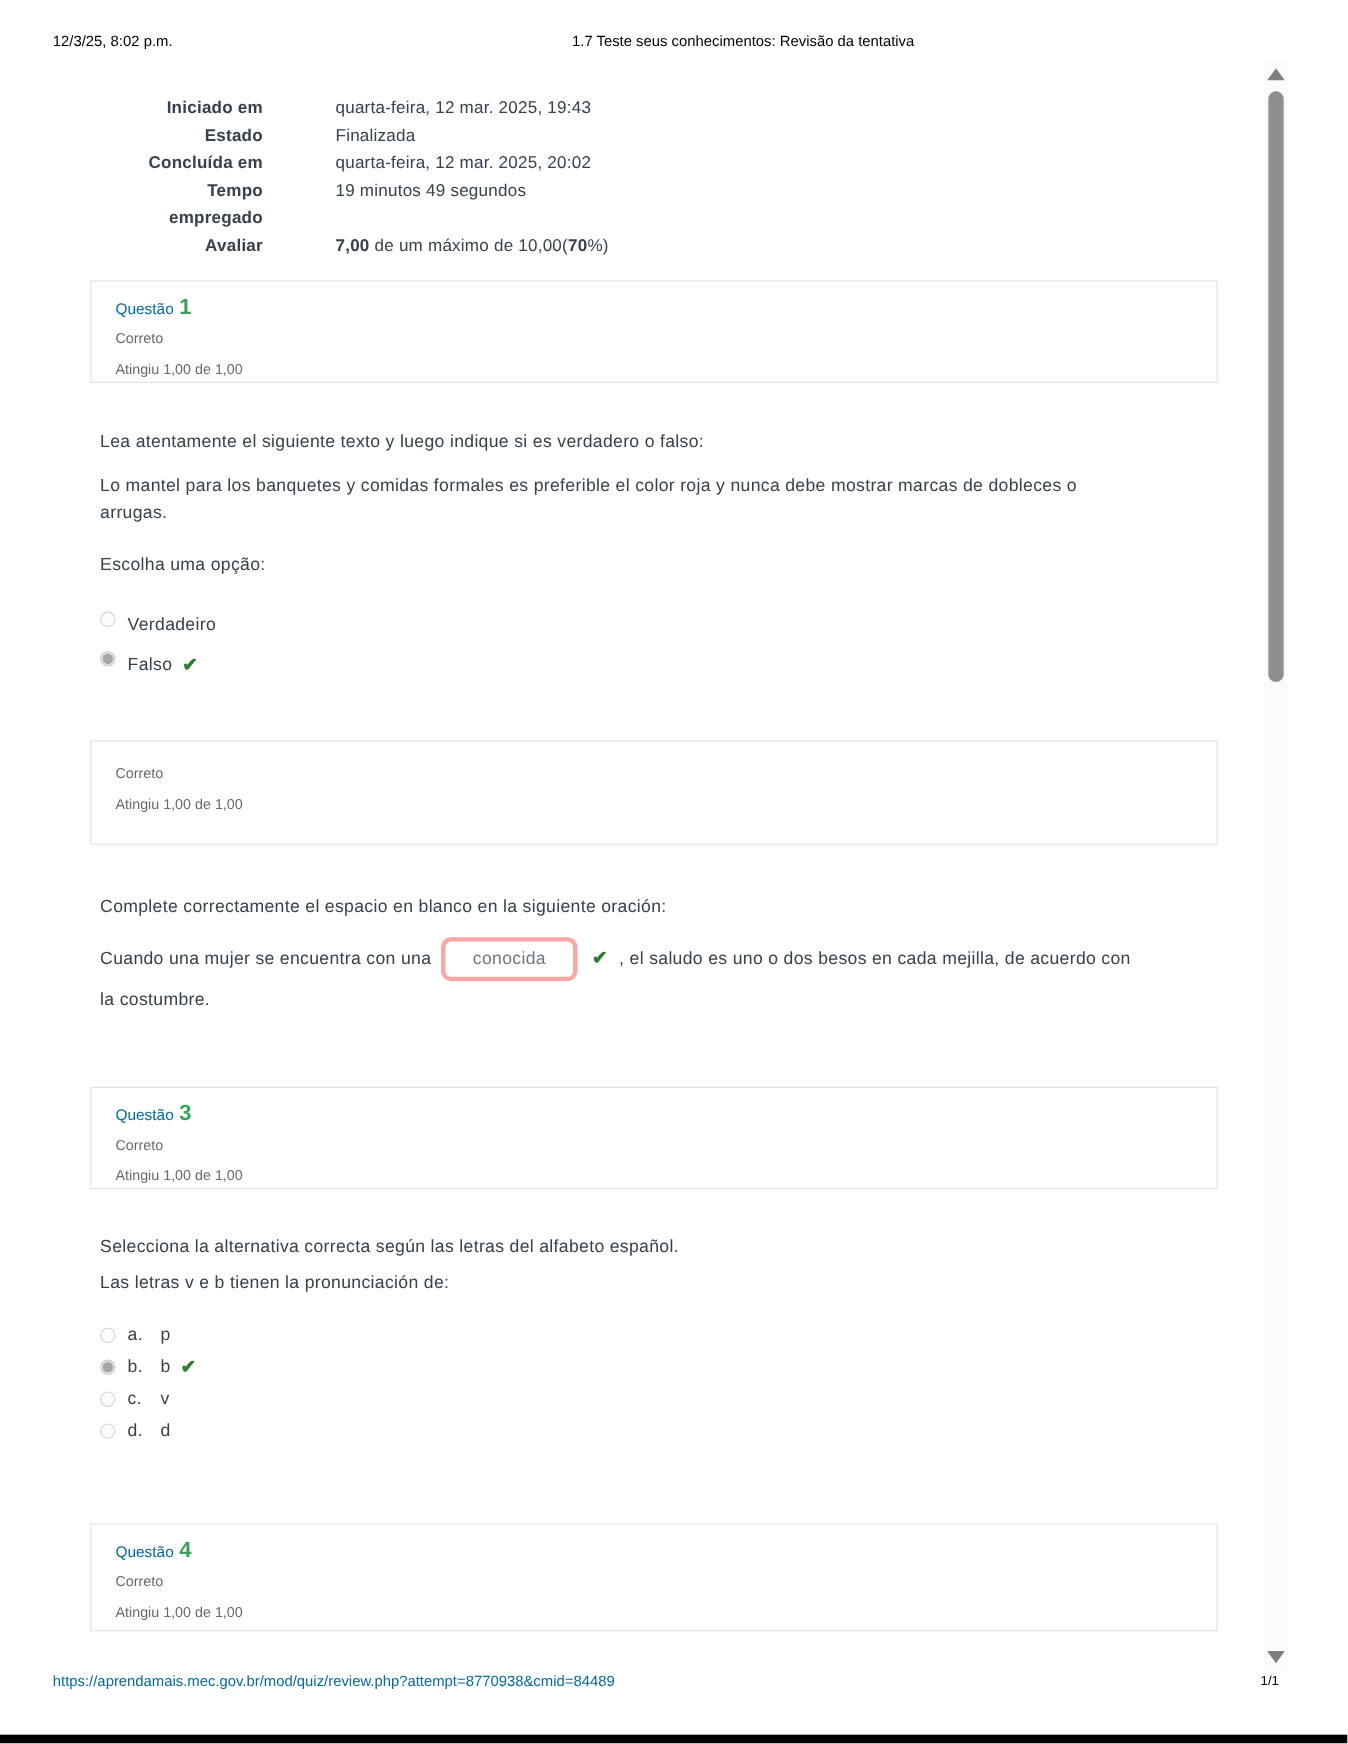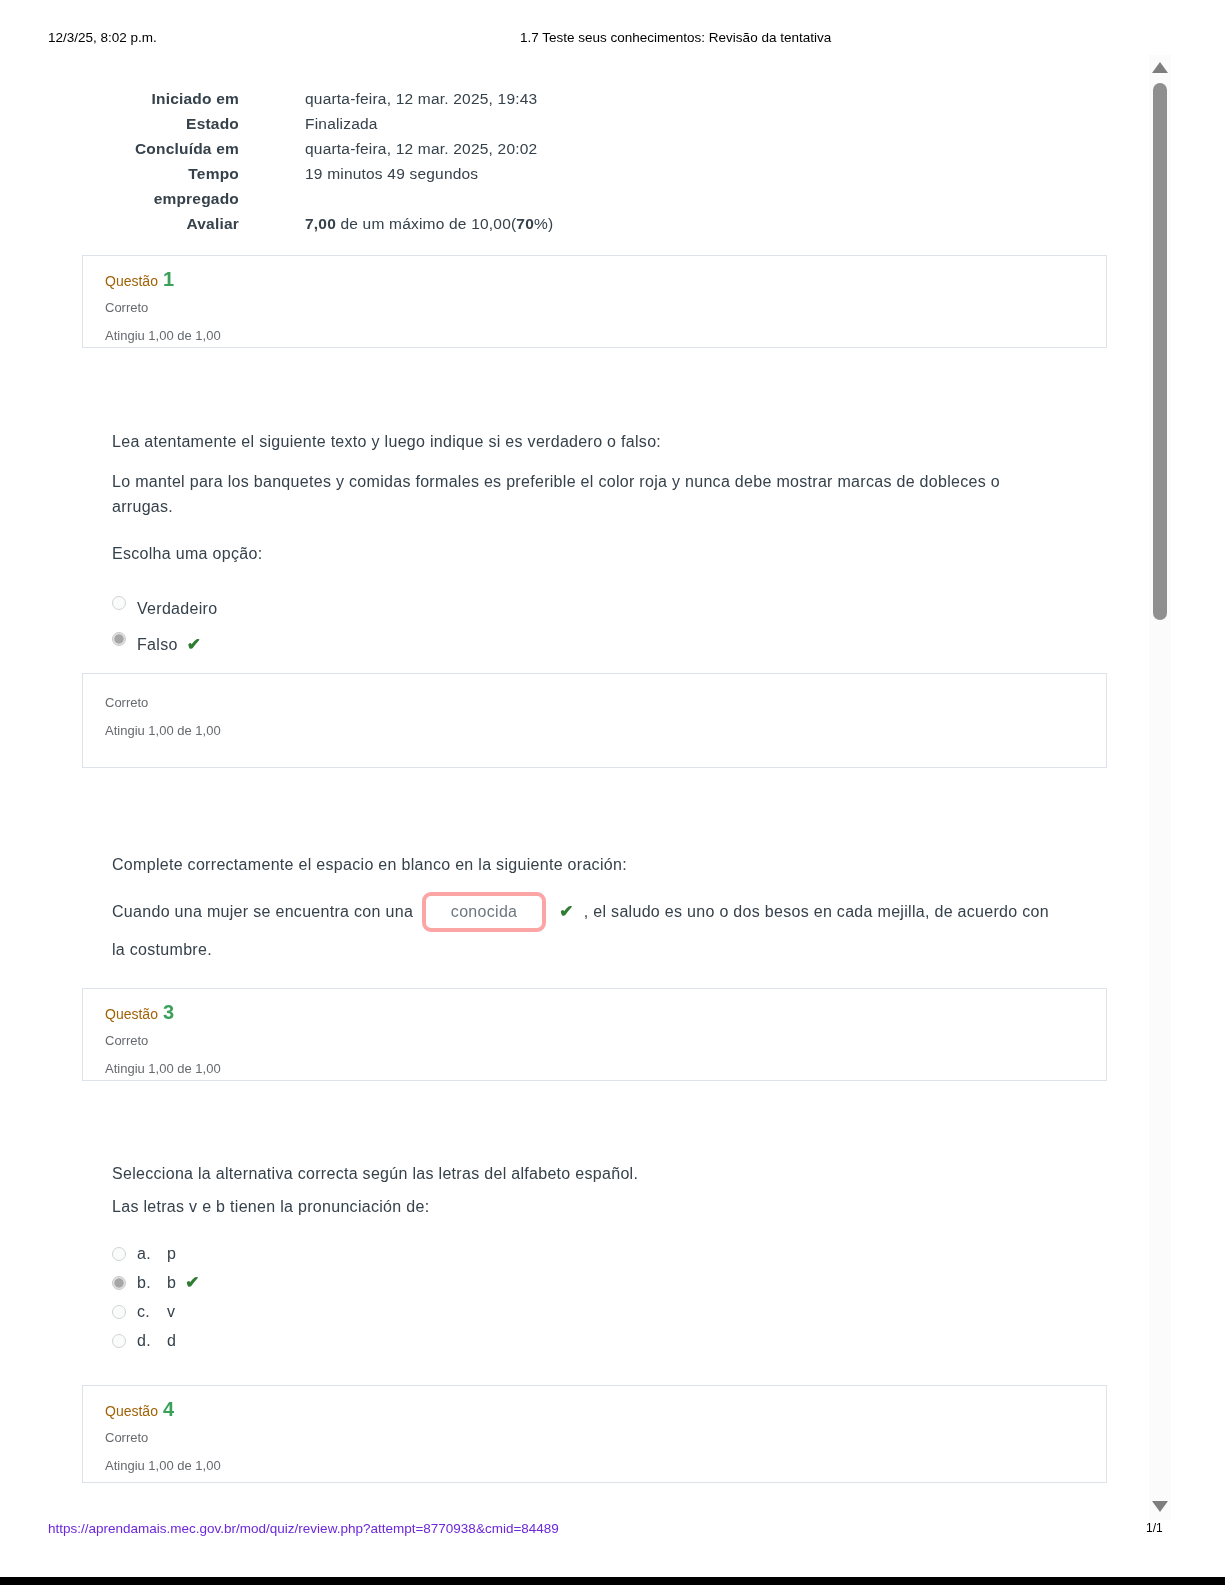--- a/index.html
+++ b/index.html
@@ -9,47 +9,47 @@
     position: relative;
     background: #ffffff;
     font-family: "Liberation Sans", sans-serif;
     color: #35414b;
     overflow: hidden;
   }
 
   
   .print-date  { position: absolute; left: 48px; top: 30px; font-size: 13.5px; color: #000; }
   .print-title { position: absolute; left: 520px; top: 30px; font-size: 13.5px; color: #000; }
-  .footer-url  { position: absolute; left: 48px; top: 1521px; font-size: 13.5px; color: #6d28d9; }
+  .footer-url  { position: absolute; left: 48px; top: 1521px; font-size: 13.5px; color: #0369a1; }
   .footer-page { position: absolute; left: 1146px; top: 1521px; font-size: 12px; color: #000; }
   .bottom-bar  { position: absolute; left: 0; top: 1577px; width: 1225px; height: 8px; background: #000; }
 
   
   .summary { position: absolute; left: 48px; top: 86px; width: 760px; font-size: 15.5px; letter-spacing: .2px; }
   .summary-row { display: flex; gap: 48px; }
   .summary-label { width: 112px; margin-left: 79px; text-align: right; font-weight: bold; line-height: 25px; flex: none; }
   .summary-value { margin-left: 18px; line-height: 25px; }
 
   
   .qbox {
     position: absolute; left: 82px; width: 1025px;
     border: 1px solid #dde3e8; background: #fff;
     padding: 12px 22px;
   }
   #qbox1 { top: 255px; height: 93px; }
   #qbox2 { top: 673px; height: 95px; }
   #qbox3 { top: 988px; height: 93px; }
   #qbox4 { top: 1385px; height: 98px; }
-  .q-head   { color: #a16207; font-size: 14px; }
+  .q-head   { color: #0369a1; font-size: 14px; }
   .q-number { color: #3aa15a; font-size: 20px; font-weight: bold; margin-left: 5px; }
   .q-state  { color: #666a6e; font-size: 13px; margin-top: 9px; }
   .q-grade  { color: #666a6e; font-size: 13px; margin-top: 13px; }
 
   
-  .q-content { position: absolute; left: 112px; width: 945px; font-size: 16px; letter-spacing: .3px; margin-top: 40px; }
+  .q-content { position: absolute; left: 91px; width: 945px; font-size: 16px; letter-spacing: .3px; }
   #q1c { top: 389px; }
   #q2c { top: 812px; }
   #q3c { top: 1121px; }
   .qt { margin: 0 0 15px; line-height: 25px; }
   .qt-tight { margin: 0 0 8px; line-height: 25px; }
   .qt-wide  { margin: 0 0 20px; line-height: 25px; }
   .prompt { margin: 22px 0 0; line-height: 25px; }
 
   .options { margin-top: 30px; }
   .options-sm { margin-top: 24px; }

